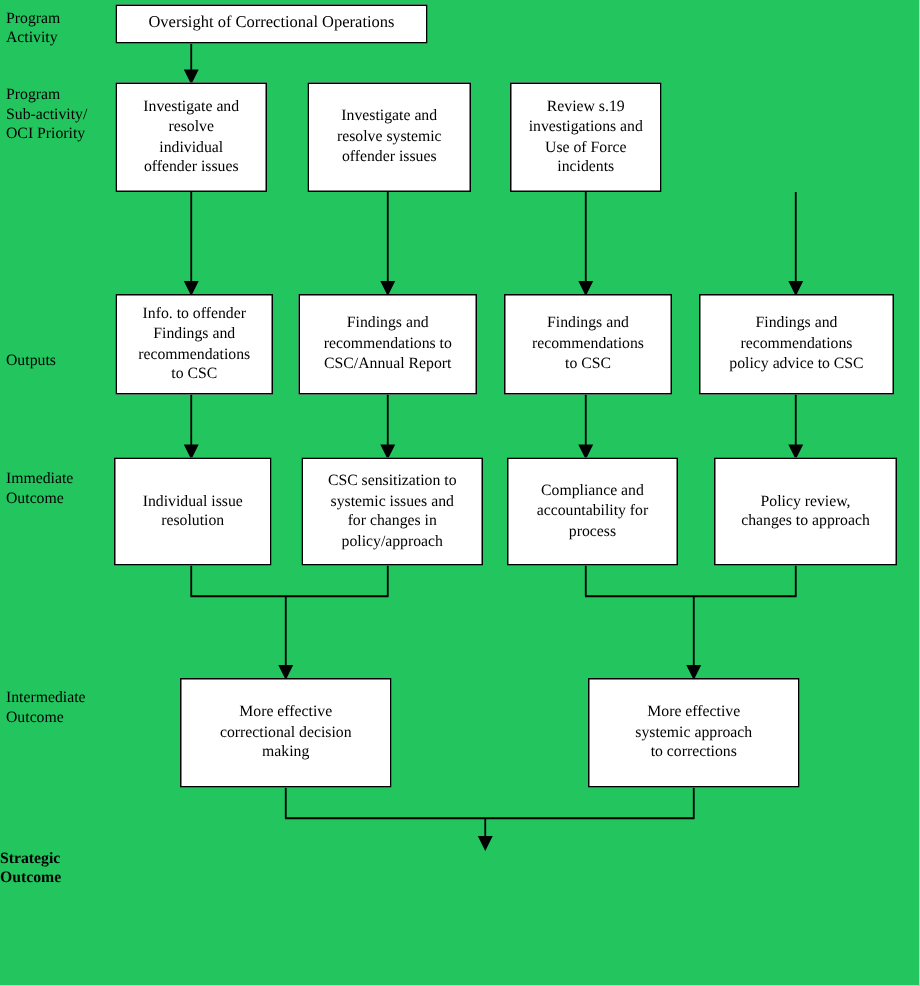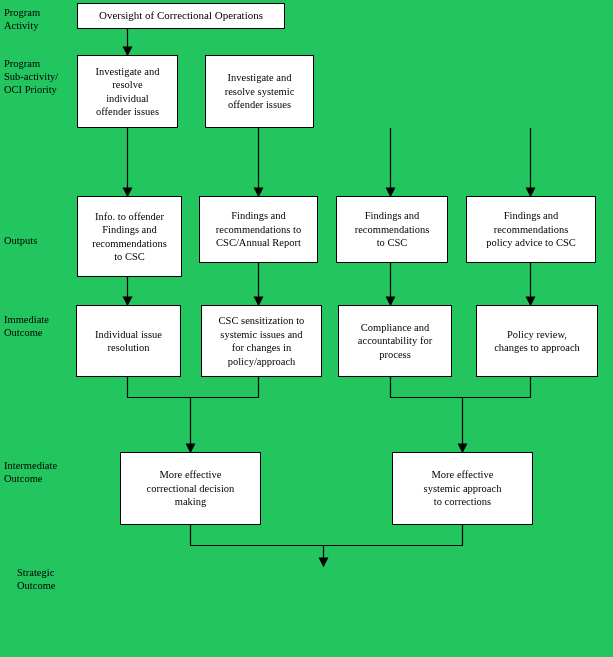--- a/index.html
+++ b/index.html
@@ -64,21 +64,21 @@
 OCI Priority</div>
 
   <div class="row-label" style="left:4px; top:202px;margin-top:32px;">Outputs</div>
 
   <div class="row-label" style="left:4px; top:313px;">Immediate
 Outcome</div>
 
   <div class="row-label" style="left:4px; top:459px;">Intermediate
 Outcome</div>
 
-  <div class="row-label" style="left:17px; top:566px;">Strategic
+  <div class="row-label" style="left:0; top:566px;font-weight:bold;">Strategic
 Outcome</div>
 
   <svg class="overlay">
     <g stroke="#000000" stroke-width="1.2" fill="#000000">
 
       <line x1="127.5" y1="29" x2="127.5" y2="48"></line>
       <polygon points="123.5,47 131.5,47 127.5,55"></polygon>
 
       <line x1="127.5" y1="128" x2="127.5" y2="189"></line>
       <polygon points="123.5,188 131.5,188 127.5,196"></polygon>
@@ -128,23 +128,27 @@
 
   <div class="node" style="left:77px; top:55px; width:101px; height:73px;">Investigate and
 resolve
 individual
 offender issues</div>
 
   <div class="node" style="left:205px; top:55px; width:109px; height:73px;">Investigate and
 resolve systemic
 offender issues</div>
 
+  <div class="node" style="left:340px; top:55px; width:101px; height:73px;">Review s.19
+investigations and
+Use of Force
+incidents</div>
 
 
-  <div class="node" style="left:77px; top:196px; width:105px; height:81px;">Info. to offender
+  <div class="node" style="left:77px; top:196px; width:105px; height:67px;">Info. to offender
 Findings and
 recommendations
 to CSC</div>
 
   <div class="node" style="left:199px; top:196px; width:119px; height:67px;">Findings and
 recommendations to
 CSC/Annual Report</div>
 
   <div class="node" style="left:336px; top:196px; width:112px; height:67px;">Findings and
 recommendations

